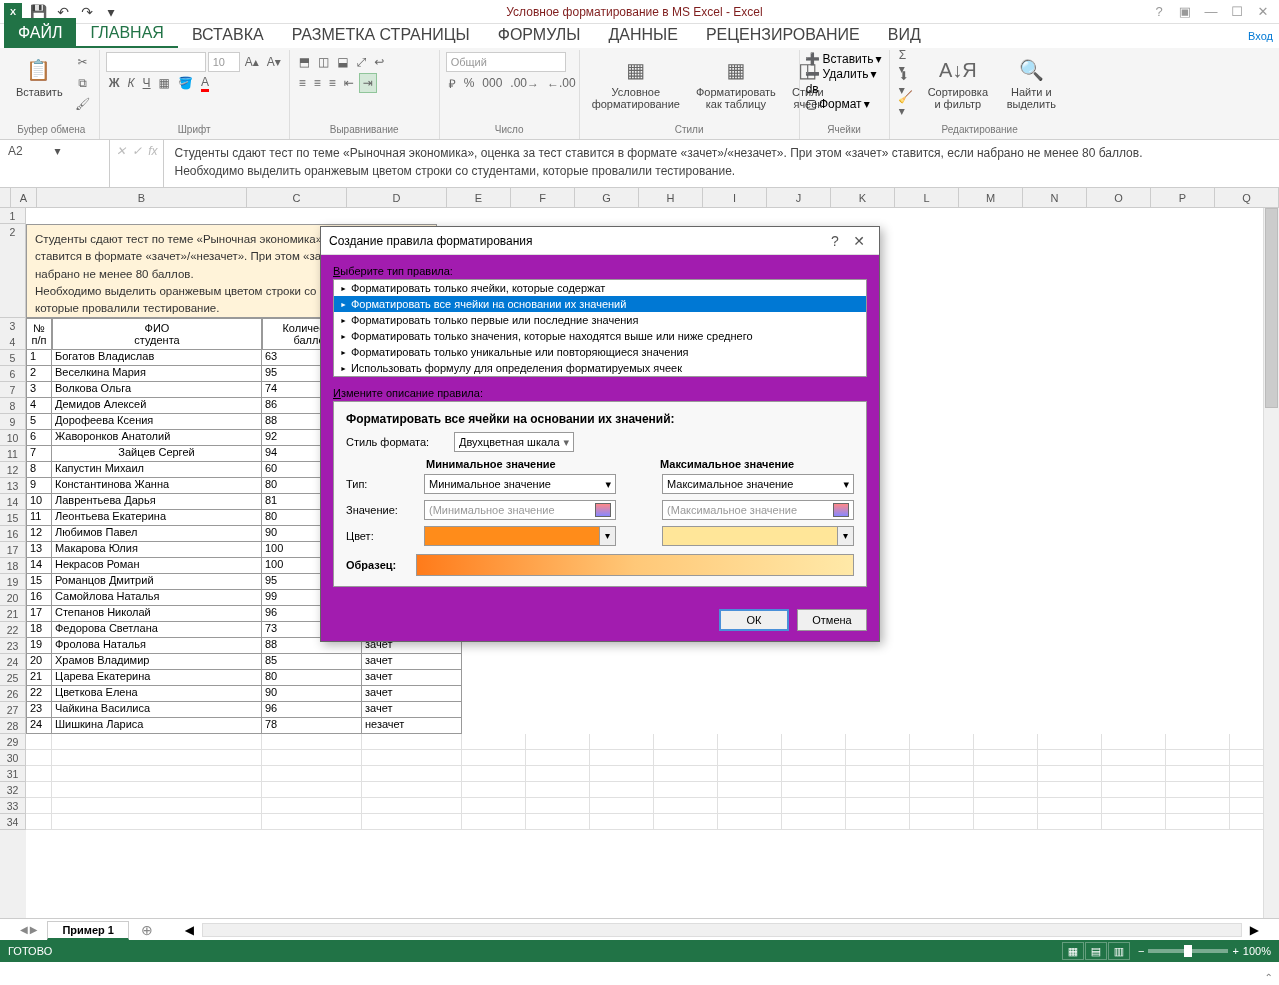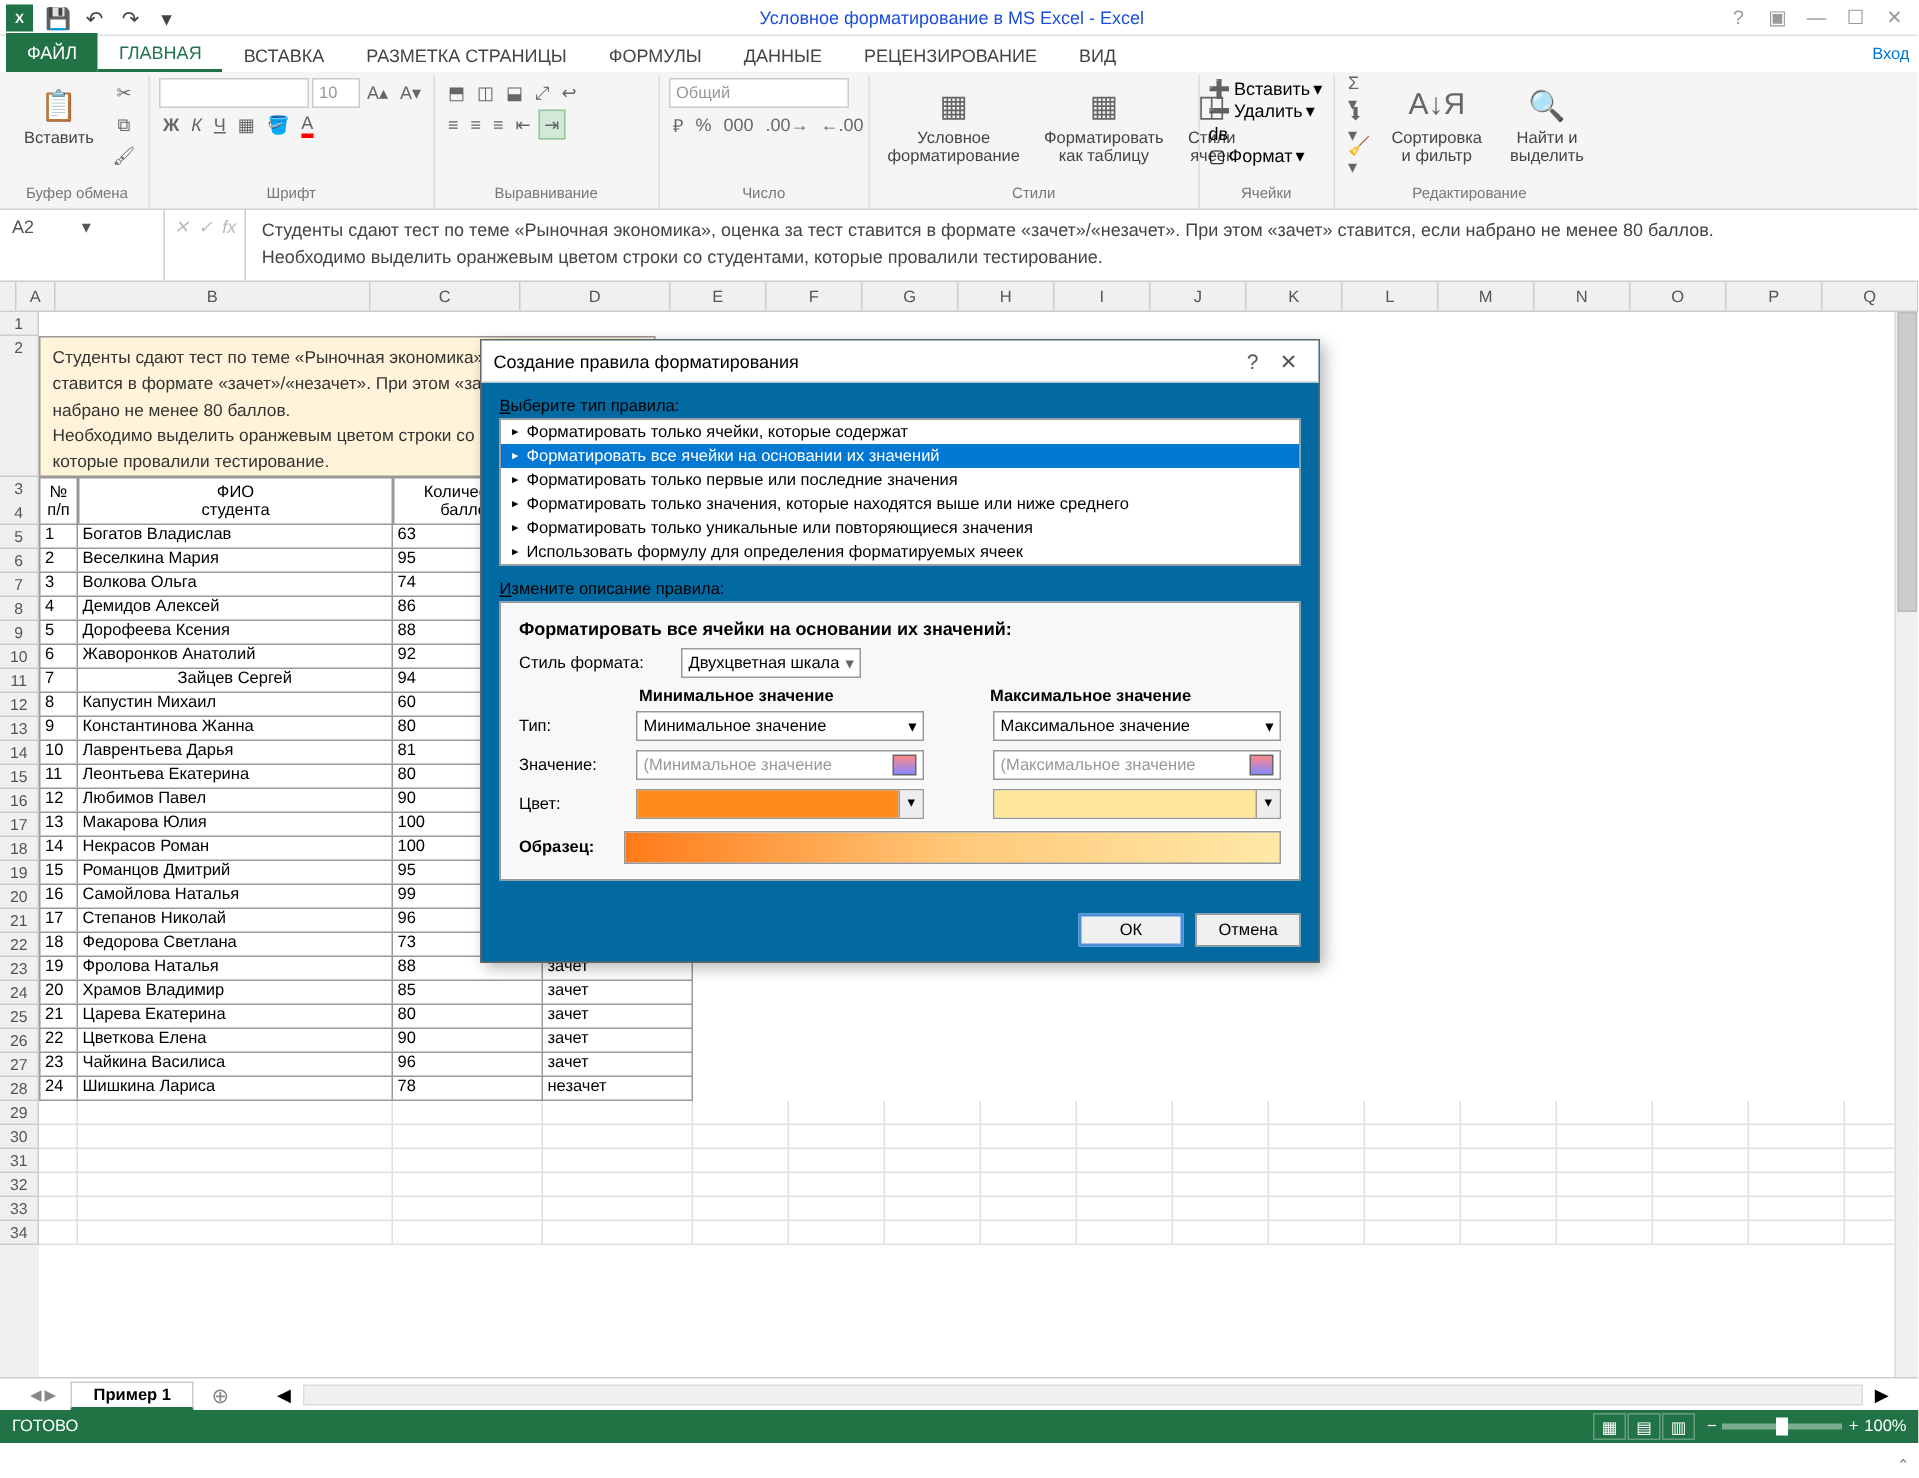--- a/index.html
+++ b/index.html
@@ -1,26 +1,26 @@
 <!DOCTYPE html>
 <html><head>
 <meta charset="utf-8">
 <style>
 * { box-sizing: border-box; margin: 0; padding: 0; }
 body { font-family: 'Segoe UI', Tahoma, sans-serif; font-size: 12px; background: #fff; overflow: hidden; width: 1279px; height: 985px; position: relative; }
 .titlebar { height: 24px; background: #fff; display: flex; align-items: center; padding: 0 4px; border-bottom: 1px solid #e0e0e0; }
 .titlebar .qat { display: flex; align-items: center; gap: 2px; }
 .titlebar .qat-btn { width: 22px; height: 20px; display: flex; align-items: center; justify-content: center; color: #444; font-size: 14px; cursor: pointer; }
 .titlebar .excel-icon { width: 18px; height: 18px; background: #217346; color: #fff; font-size: 9px; font-weight: bold; display: flex; align-items: center; justify-content: center; margin-right: 4px; }
-.titlebar .title { flex: 1; text-align: center; color: #1d4ed8; font-size: 12px; }
+.titlebar .title { flex: 1; text-align: center; color: #7f1d1d; font-size: 12px; }
 .titlebar .win-controls { display: flex; gap: 2px; }
 .titlebar .win-btn { width: 24px; height: 20px; display: flex; align-items: center; justify-content: center; color: #999; font-size: 13px; cursor: pointer; }
 .login-link { position: absolute; right: 6px; top: 30px; color: #0078d4; font-size: 11px; cursor: pointer; }
 .ribbon-tabs { height: 24px; display: flex; background: #fff; padding-left: 4px; align-items: flex-end; }
-.ribbon-tab { padding: 4px 14px; color: #444; font-size: 12px; cursor: pointer; text-transform: uppercase; font-family: 'Segoe UI Light', sans-serif; }
+.ribbon-tab { padding: 4px 14px; color: #444; font-size: 16px; cursor: pointer; text-transform: uppercase; font-family: 'Segoe UI Light', sans-serif; }
 .ribbon-tab.file { background: #217346; color: #fff; padding: 6px 14px; }
 .ribbon-tab.active { color: #217346; border-bottom: 2px solid #217346; font-weight: 400; }
 .ribbon { height: 92px; background: #f5f5f5; border-bottom: 1px solid #d0d0d0; display: flex; padding: 2px 0 0 4px; }
 .ribbon-group { border-right: 1px solid #ddd; padding: 2px 6px; display: flex; flex-direction: column; justify-content: space-between; position: relative; }
 .ribbon-group-label { text-align: center; font-size: 10px; color: #777; padding-bottom: 2px; }
 .ribbon-group-content { display: flex; align-items: flex-start; gap: 4px; flex: 1; }
 .big-btn { display: flex; flex-direction: column; align-items: center; padding: 2px 6px; cursor: pointer; }
 .big-btn .icon-area { width: 32px; height: 32px; display: flex; align-items: center; justify-content: center; font-size: 20px; color: #666; }
 .big-btn .label { font-size: 11px; color: #444; text-align: center; line-height: 1.1; }
 .small-btns { display: flex; flex-direction: column; gap: 1px; }
@@ -64,21 +64,21 @@
 .hscroll-track { flex: 1; height: 14px; background: #f0f0f0; border: 1px solid #ddd; margin: 0 8px; }
 .status-bar { height: 22px; background: #217346; color: #fff; display: flex; align-items: center; padding: 0 8px; font-size: 11px; }
 .status-left { flex: 1; text-transform: uppercase; }
 .status-right { display: flex; align-items: center; gap: 8px; }
 .view-btns { display: flex; gap: 1px; }
 .view-btn { width: 22px; height: 18px; border: 1px solid rgba(255,255,255,0.3); display: flex; align-items: center; justify-content: center; cursor: pointer; font-size: 11px; }
 .zoom { display: flex; align-items: center; gap: 4px; }
 .zoom-track { width: 80px; height: 4px; background: rgba(255,255,255,0.4); position: relative; }
 .zoom-thumb { width: 8px; height: 12px; background: #fff; position: absolute; left: 50%; top: -4px; transform: translateX(-50%); }
 
-.dialog-overlay { position: absolute; left: 320px; top: 226px; width: 560px; background: #0369a1; border: 1px solid #666; box-shadow: 3px 3px 10px rgba(0,0,0,0.3); z-index: 100; }
+.dialog-overlay { position: absolute; left: 320px; top: 226px; width: 560px; background: #a21caf; border: 1px solid #666; box-shadow: 3px 3px 10px rgba(0,0,0,0.3); z-index: 100; }
 .dialog-title { height: 28px; display: flex; align-items: center; padding: 0 8px; background: #fff; border-bottom: 1px solid #ddd; }
 .dialog-title span:first-child { flex: 1; font-size: 12px; }
 .dialog-title .help-icon, .dialog-title .close-icon { width: 24px; text-align: center; cursor: pointer; font-size: 14px; color: #555; }
 .dialog-body { padding: 10px 12px 12px; }
 .section-label { font-size: 11px; color: #000; margin-bottom: 2px; }
 .section-label .u { text-decoration: underline; }
 .rule-list { border: 1px solid #999; background: #fff; margin-bottom: 10px; }
 .rule-item { padding: 2px 6px; font-size: 11px; cursor: pointer; display: flex; align-items: center; }
 .rule-item::before { content: '►'; font-size: 7px; margin-right: 4px; }
 .rule-item.selected { background: #0078d4; color: #fff; }

